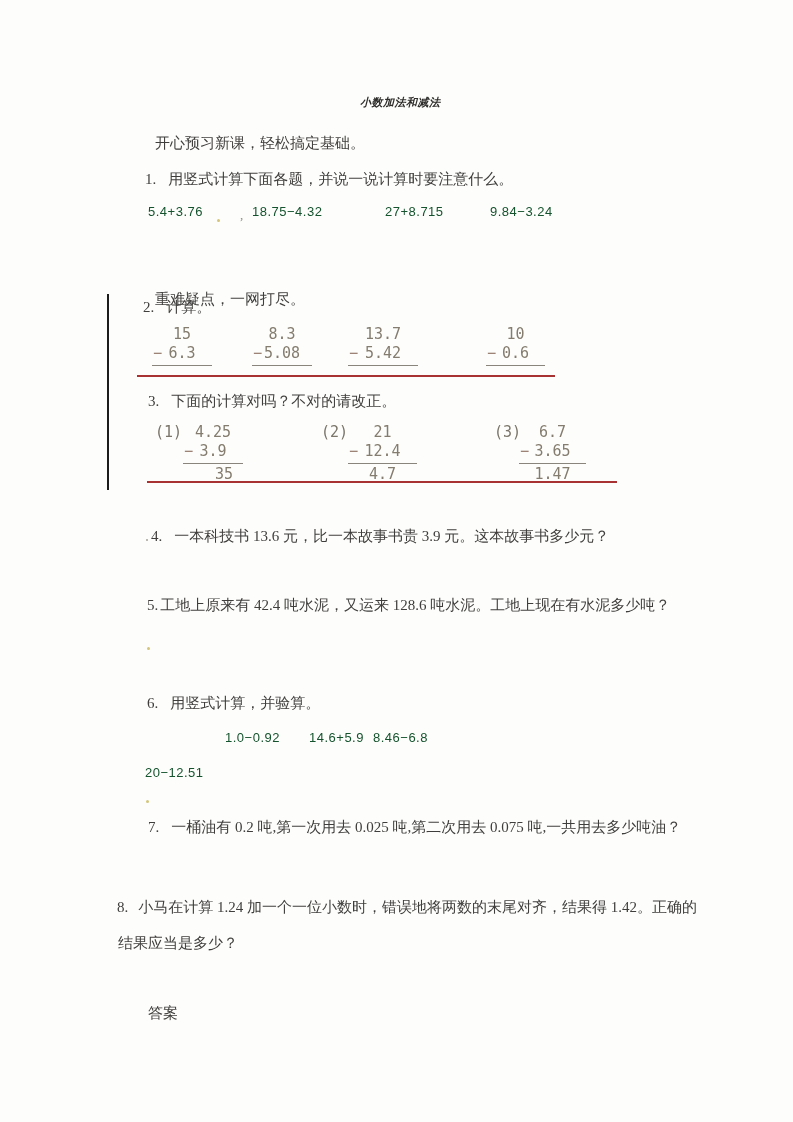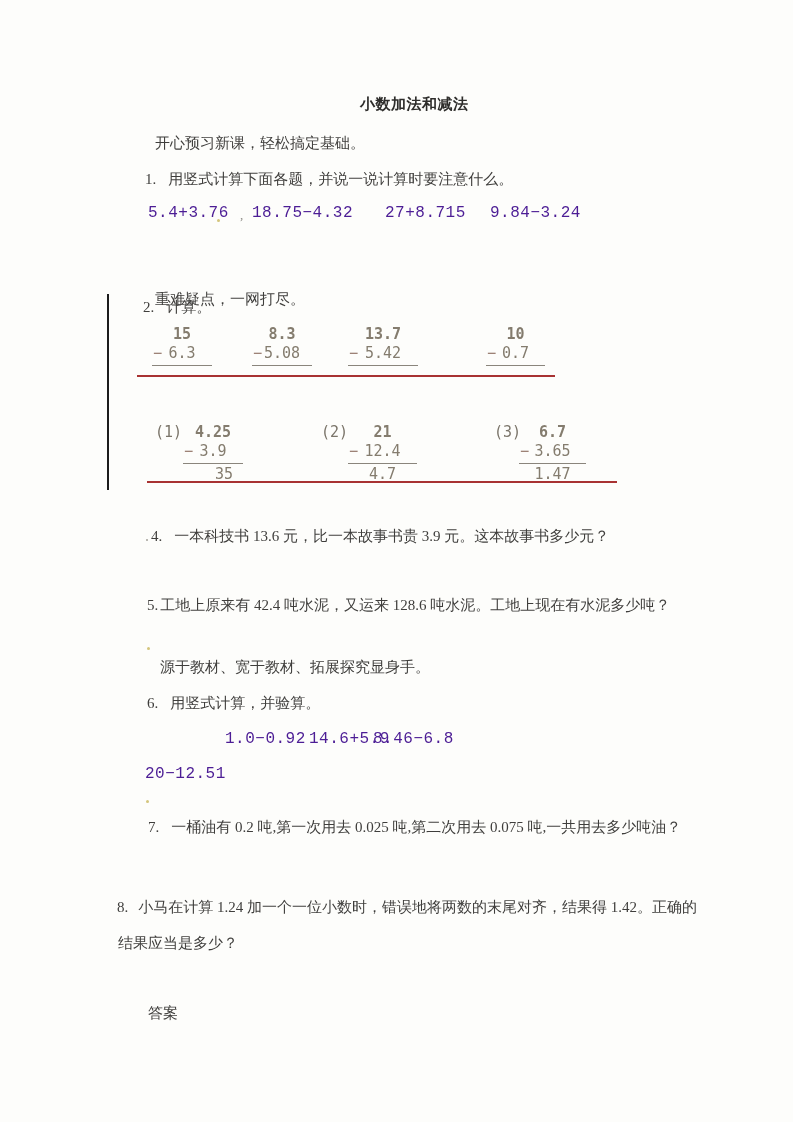--- a/index.html
+++ b/index.html
@@ -4,41 +4,41 @@
 <style>
   html,body { margin:0; padding:0; background:#ffffff; }
   .page {
     position:relative; width:793px; height:1122px; margin:0 auto;
     background:#fdfdfb; overflow:hidden;
     font-family:"Liberation Serif","DejaVu Serif",serif;
     color:#3f3e3c; font-size:15px;
   }
   .title {
     position:absolute; left:360px; top:95px; font-weight:bold;
-    font-size:15px; letter-spacing:0.5px; color:#2e2d2b; white-space:nowrap;
+    font-size:11px; letter-spacing:0.5px; color:#2e2d2b; white-space:nowrap;font-style:italic;
   }
   .t-line { position:absolute; white-space:nowrap; line-height:20px; }
   .lbl { margin-right:12px; }
   .lbl-tight { margin-right:2px; }
   .expr {
     position:absolute; white-space:nowrap;
-    font-family:Liberation Mono, monospace;
-    font-size:16px; letter-spacing:0.5px; color:#4c1d95;
+    font-family:Liberation Sans, sans-serif;
+    font-size:13px; letter-spacing:0.5px; color:#14532d;
   }
   .vline {
     position:absolute; left:107px; top:294px; width:2px; height:196px;
     background:#1c1c1c;
   }
   .redline { position:absolute; height:2px; background:#a83232; }
   .vcalc {
     position:absolute; text-align:center;
     font-family:"DejaVu Sans Mono","Liberation Mono",monospace;
     font-size:15px; color:#847c6e;
   }
-  .vc-top { line-height:19px;font-weight:bold; }
+  .vc-top { line-height:19px; }
   .vc-bot {
     position:relative; line-height:19px; padding-bottom:2px;
     border-bottom:1.5px solid #8a857c;
   }
   .vc-bot .op { position:absolute; left:1px; top:0; color:#997d70; }
   .vc-res { line-height:17px; padding-top:2px; }
   .res-shift { padding-left:22px; }
   .calc-index {
     position:absolute; white-space:nowrap;
     font-family:"DejaVu Sans Mono","Liberation Mono",monospace;
@@ -93,26 +93,29 @@
   </div>
   <div class="vcalc" style="left:348px; top:325px; width:70px;">
     <div class="vc-top">13.7</div>
     <div class="vc-bot">
       <span class="op">−</span><span>5.42</span>
     </div>
   </div>
   <div class="vcalc" style="left:486px; top:325px; width:59px;">
     <div class="vc-top">10</div>
     <div class="vc-bot">
-      <span class="op">−</span><span>0.7</span>
+      <span class="op">−</span><span>0.6</span>
     </div>
   </div>
 
   <div class="redline" style="left:137px; top:375px; width:418px;"></div>
 
+  <div class="t-line" style="left:148px; top:391px;">
+    <span class="lbl">3.</span><span>下面的计算对吗？不对的请改正。</span>
+  </div>
 
   <div class="calc-index" style="left:155px; top:423px;">(1)</div>
   <div class="vcalc" style="left:183px; top:423px; width:60px;">
     <div class="vc-top">4.25</div>
     <div class="vc-bot">
       <span class="op">−</span><span>3.9</span>
     </div>
     <div class="vc-res res-shift">35</div>
   </div>
 
@@ -139,21 +142,20 @@
   <span class="artifact a-gray" style="left:146px; top:539px;"></span>
   <div class="t-line" style="left:151px; top:526px;">
     <span class="lbl">4.</span><span>一本科技书 13.6 元，比一本故事书贵 3.9 元。这本故事书多少元？</span>
   </div>
 
   <div class="t-line" style="left:147px; top:595px;">
     <span class="lbl lbl-tight">5.</span><span>工地上原来有 42.4 吨水泥，又运来 128.6 吨水泥。工地上现在有水泥多少吨？</span>
   </div>
 
   <span class="artifact a-yellow" style="left:147px; top:647px;"></span>
-  <div class="t-line" style="left:160px; top:657px;">源于教材、宽于教材、拓展探究显身手。</div>
 
   <div class="t-line" style="left:147px; top:693px;">
     <span class="lbl">6.</span><span>用竖式计算，并验算。</span>
   </div>
   <div class="expr" style="left:145px; top:765px;">20−12.51</div>
   <div class="expr" style="left:225px; top:730px;">1.0−0.92</div>
   <div class="expr" style="left:309px; top:730px;">14.6+5.9</div>
   <div class="expr" style="left:373px; top:730px;">8.46−6.8</div>
 
   <span class="artifact a-yellow" style="left:146px; top:800px;"></span>

